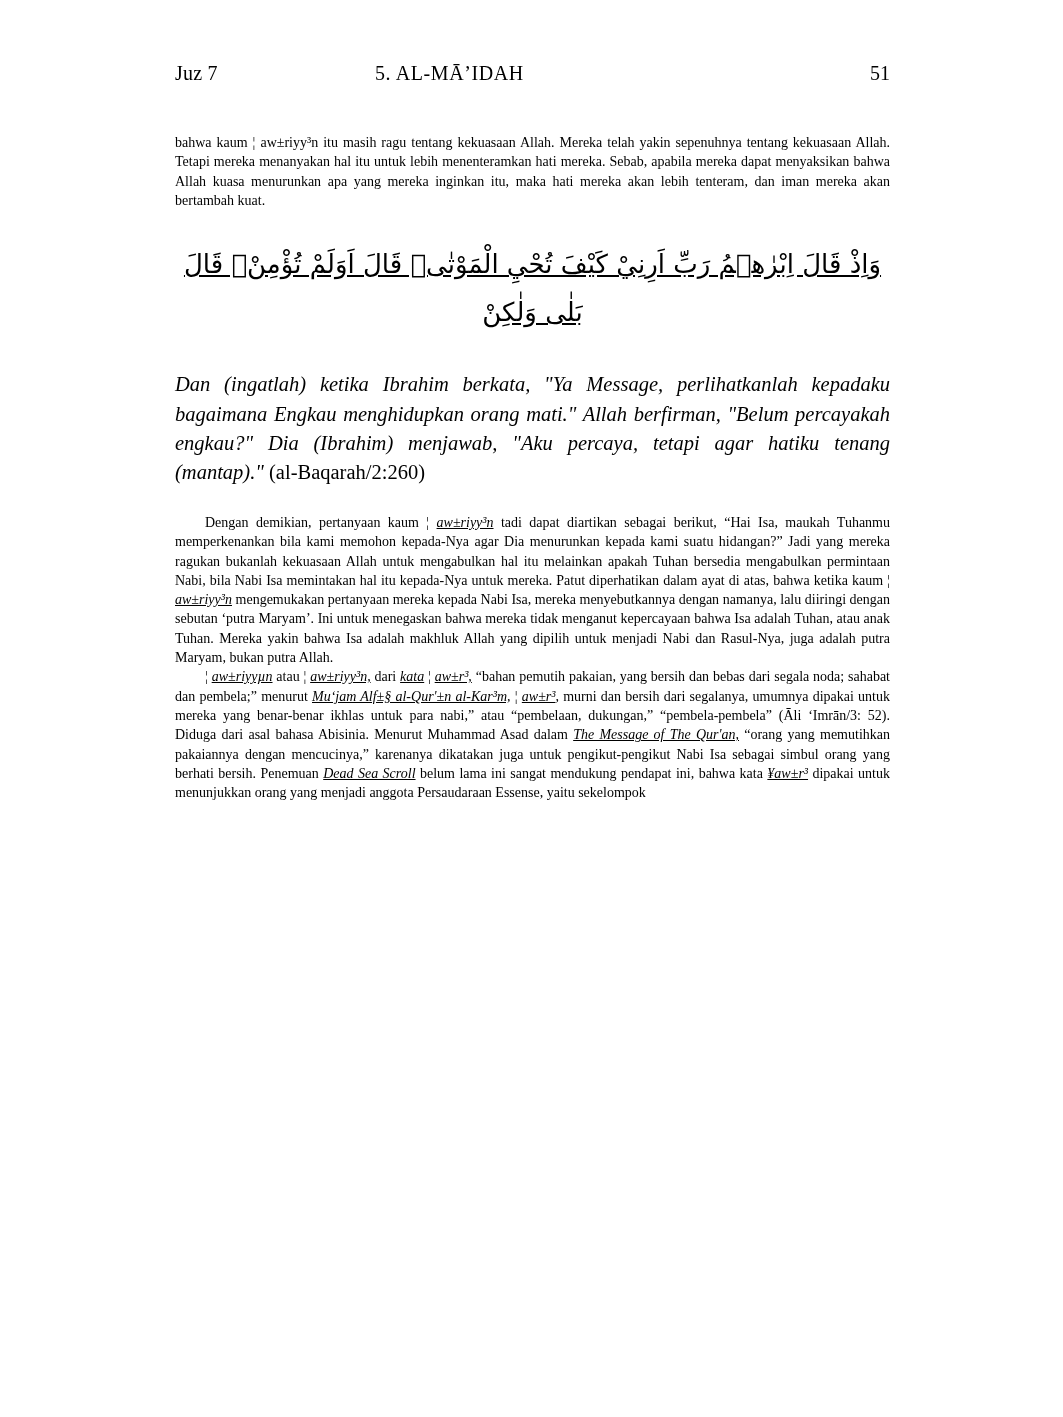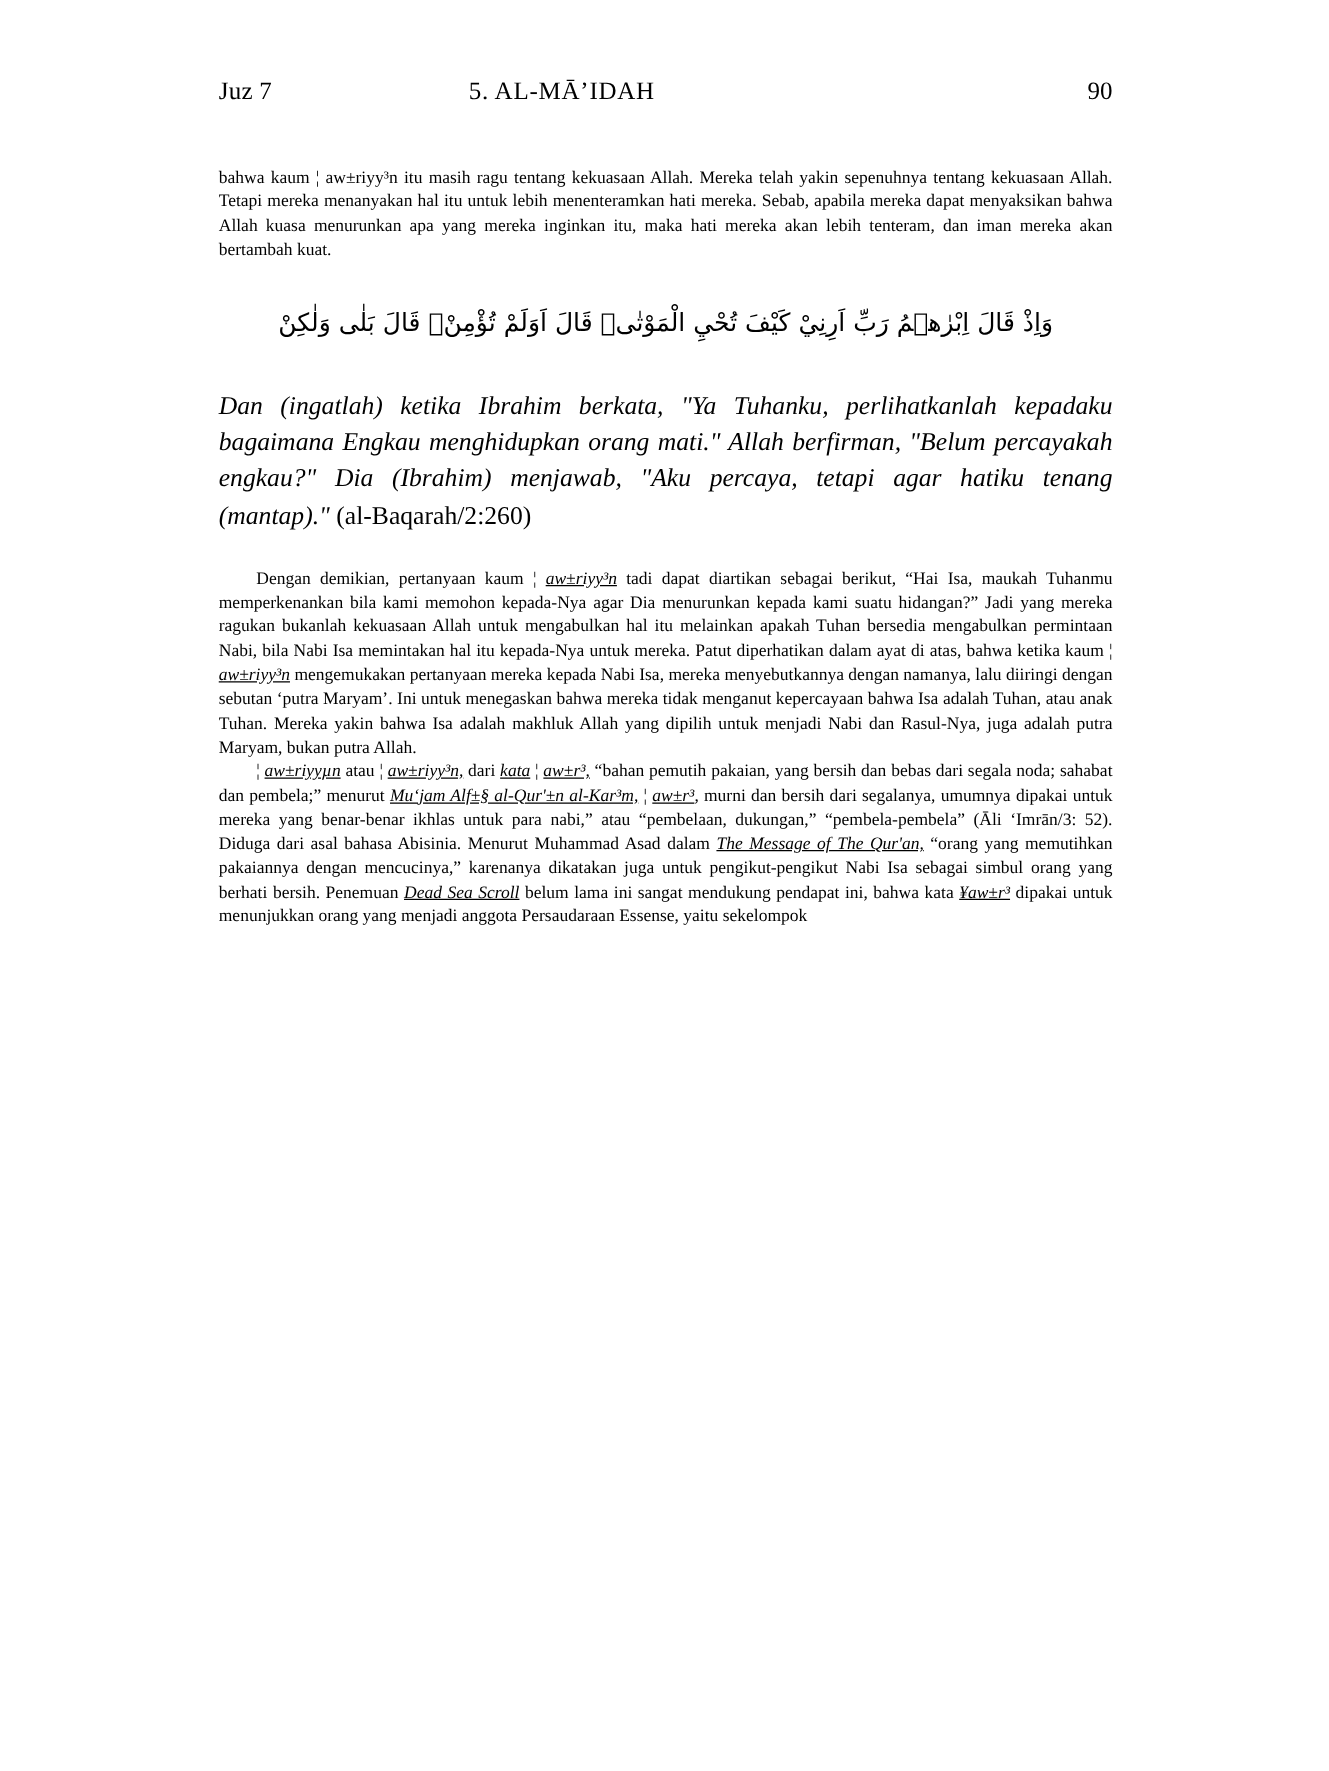--- a/index.html
+++ b/index.html
@@ -56,24 +56,25 @@
     text-justify: inter-word;
     hyphens: none;
   }
   p.indent {
     text-indent: 30px;
   }
   .arabic {
     font-family: "DejaVu Sans", sans-serif;
     direction: rtl;
     text-align: center;
-    font-size: 20px;
+    font-size: 26px;
     line-height: 1.85;
     margin: 30px 0 34px 0;
     letter-spacing: -0.5px;
+    text-decoration: underline;
   }
   .arabic .line2 {
     display: block;
     text-align: center;
     padding-right: 0;
   }
   .translation {
     font-style: italic;
     font-size: 20.5px;
     line-height: 1.42;
@@ -87,30 +88,30 @@
 </style>
 </head>
 <body>
 
 <div class="page">
   <div class="content">
 
     <div class="header">
       <div class="juz">Juz 7</div>
       <div class="surah">5. AL-MĀ’IDAH</div>
-      <div class="pageno">90</div>
+      <div class="pageno">51</div>
     </div>
 
     <p>bahwa kaum ¦ aw±riyy³n itu masih ragu tentang kekuasaan Allah. Mereka telah yakin sepenuhnya tentang kekuasaan Allah. Tetapi mereka menanyakan hal itu untuk lebih menenteramkan hati mereka. Sebab, apabila mereka dapat menyaksikan bahwa Allah kuasa menurunkan apa yang mereka inginkan itu, maka hati mereka akan lebih tenteram, dan iman mereka akan bertambah kuat.</p>
 
 
     <div class="arabic">
       <span>وَاِذْ قَالَ اِبْرٰهٖمُ رَبِّ اَرِنِيْ كَيْفَ تُحْيِ الْمَوْتٰىۗ قَالَ اَوَلَمْ تُؤْمِنْۗ قَالَ بَلٰى وَلٰكِنْ</span>
     </div>
 
-    <p class="translation"><span>Dan (ingatlah) ketika Ibrahim berkata, "Ya Tuhanku, perlihatkanlah kepadaku bagaimana Engkau menghidupkan orang mati." Allah berfirman, "Belum percayakah engkau?" Dia (Ibrahim) menjawab, "Aku percaya, tetapi agar hatiku tenang (mantap)."</span><span class="ref"> (al-Baqarah/2:260)</span></p>
+    <p class="translation"><span>Dan (ingatlah) ketika Ibrahim berkata, "Ya Message, perlihatkanlah kepadaku bagaimana Engkau menghidupkan orang mati." Allah berfirman, "Belum percayakah engkau?" Dia (Ibrahim) menjawab, "Aku percaya, tetapi agar hatiku tenang (mantap)."</span><span class="ref"> (al-Baqarah/2:260)</span></p>
 
     <p class="indent"><span>Dengan demikian, pertanyaan kaum ¦ </span><span class="it">aw±riyy³n</span><span> tadi dapat diartikan sebagai berikut, “Hai Isa, maukah Tuhanmu memperkenankan bila kami memohon kepada-Nya agar Dia menurunkan kepada kami suatu hidangan?” Jadi yang mereka ragukan bukanlah kekuasaan Allah untuk mengabulkan hal itu melainkan apakah Tuhan bersedia mengabulkan permintaan Nabi, bila Nabi Isa memintakan hal itu kepada-Nya untuk mereka. Patut diperhatikan dalam ayat di atas, bahwa ketika kaum ¦ </span><span class="it">aw±riyy³n</span><span> mengemukakan pertanyaan mereka kepada Nabi Isa, mereka menyebutkannya dengan namanya, lalu diiringi dengan sebutan ‘putra Maryam’. Ini untuk menegaskan bahwa mereka tidak menganut kepercayaan bahwa Isa adalah Tuhan, atau anak Tuhan. Mereka yakin bahwa Isa adalah makhluk Allah yang dipilih untuk menjadi Nabi dan Rasul-Nya, juga adalah putra Maryam, bukan putra Allah.</span></p>
 
     <p class="indent"><span>¦ </span><span class="it">aw±riyyµn</span><span> atau ¦ </span><span class="it">aw±riyy³n,</span><span> dari </span><span class="it">kata</span><span> ¦ </span><span class="it">aw±r³,</span><span> “bahan pemutih pakaian, yang bersih dan bebas dari segala noda; sahabat dan pembela;” menurut </span><span class="it">Mu‘jam Alf±§ al-Qur'±n al-Kar³m,</span><span> ¦ </span><span class="it">aw±r³</span><span>, murni dan bersih dari segalanya, umumnya dipakai untuk mereka yang benar-benar ikhlas untuk para nabi,” atau “pembelaan, dukungan,” “pembela-pembela” (Āli ‘Imrān/3: 52). Diduga dari asal bahasa Abisinia. Menurut Muhammad Asad dalam </span><span class="it">The Message of The Qur'an,</span><span> “orang yang memutihkan pakaiannya dengan mencucinya,” karenanya dikatakan juga untuk pengikut-pengikut Nabi Isa sebagai simbul orang yang berhati bersih. Penemuan </span><span class="it">Dead Sea Scroll</span><span> belum lama ini sangat mendukung pendapat ini, bahwa kata </span><span class="it">¥aw±r³</span><span> dipakai untuk menunjukkan orang yang menjadi anggota Persaudaraan Essense, yaitu sekelompok</span></p>
 
   </div>
 </div>
 
 </body></html>

